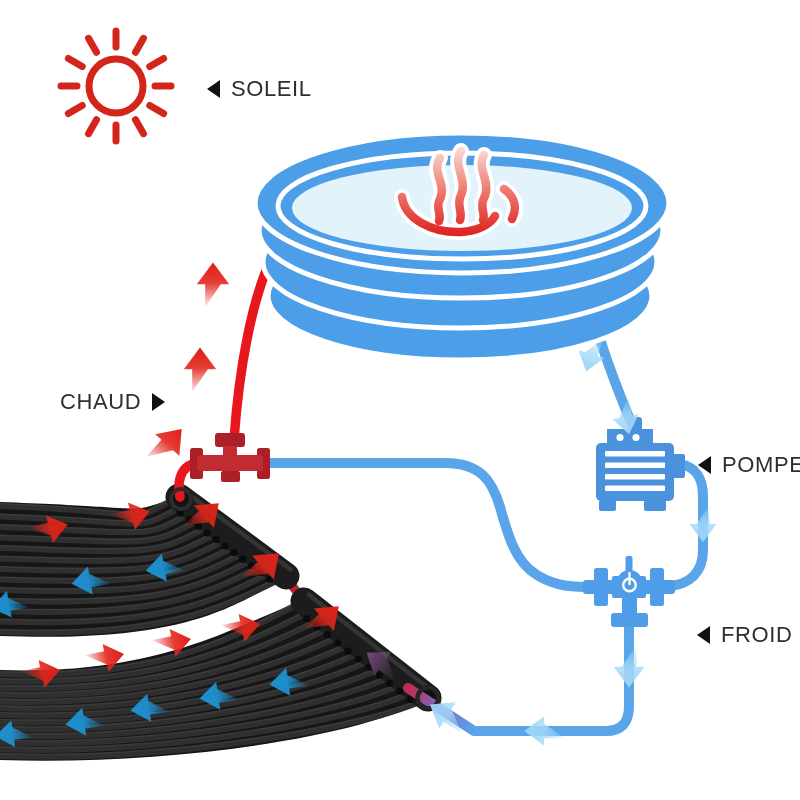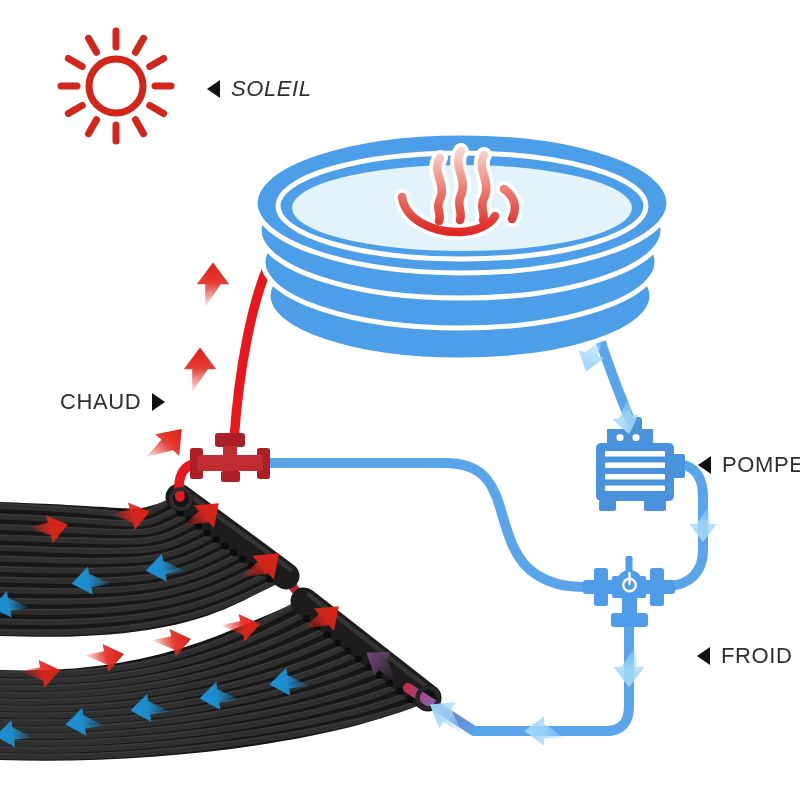--- a/index.html
+++ b/index.html
@@ -5,24 +5,24 @@
   html,body{margin:0;padding:0;background:#ffffff;}
   .stage{position:relative;width:800px;height:800px;background:#fff;overflow:hidden;
          font-family:"Liberation Sans", sans-serif;}
   .stage svg{position:absolute;left:0;top:0;}
   .lbl{position:absolute;display:flex;align-items:center;gap:11px;
        font-size:22px;font-weight:500;letter-spacing:.6px;color:#2e2e2e;white-space:nowrap;}
   .tri-l{width:0;height:0;border-top:9px solid transparent;border-bottom:9px solid transparent;
          border-right:13px solid #111;}
   .tri-r{width:0;height:0;border-top:9px solid transparent;border-bottom:9px solid transparent;
          border-left:13px solid #111;}
-  #lbl-soleil{left:207px;top:76px;font-style:italic;}
+  #lbl-soleil{left:207px;top:76px;}
   #lbl-chaud{left:60px;top:389px;justify-content:center;}
   #lbl-pompe{left:698px;top:452px;}
-  #lbl-froid{left:697px;top:643px;text-align:center;}
+  #lbl-froid{left:697px;top:622px;text-align:center;}
 </style>
 </head>
 <body>
 
 <div class="stage">
 
 <svg width="800" height="800" viewBox="0 0 800 800">
   <defs>
     <path id="barrow" d="M0,-6.5 L19,-6.5 L19,-13.5 L37,0 L19,13.5 L19,6.5 Z"></path>
     <linearGradient id="gArrowRed" x1="0" y1="0" x2="1" y2="0">

